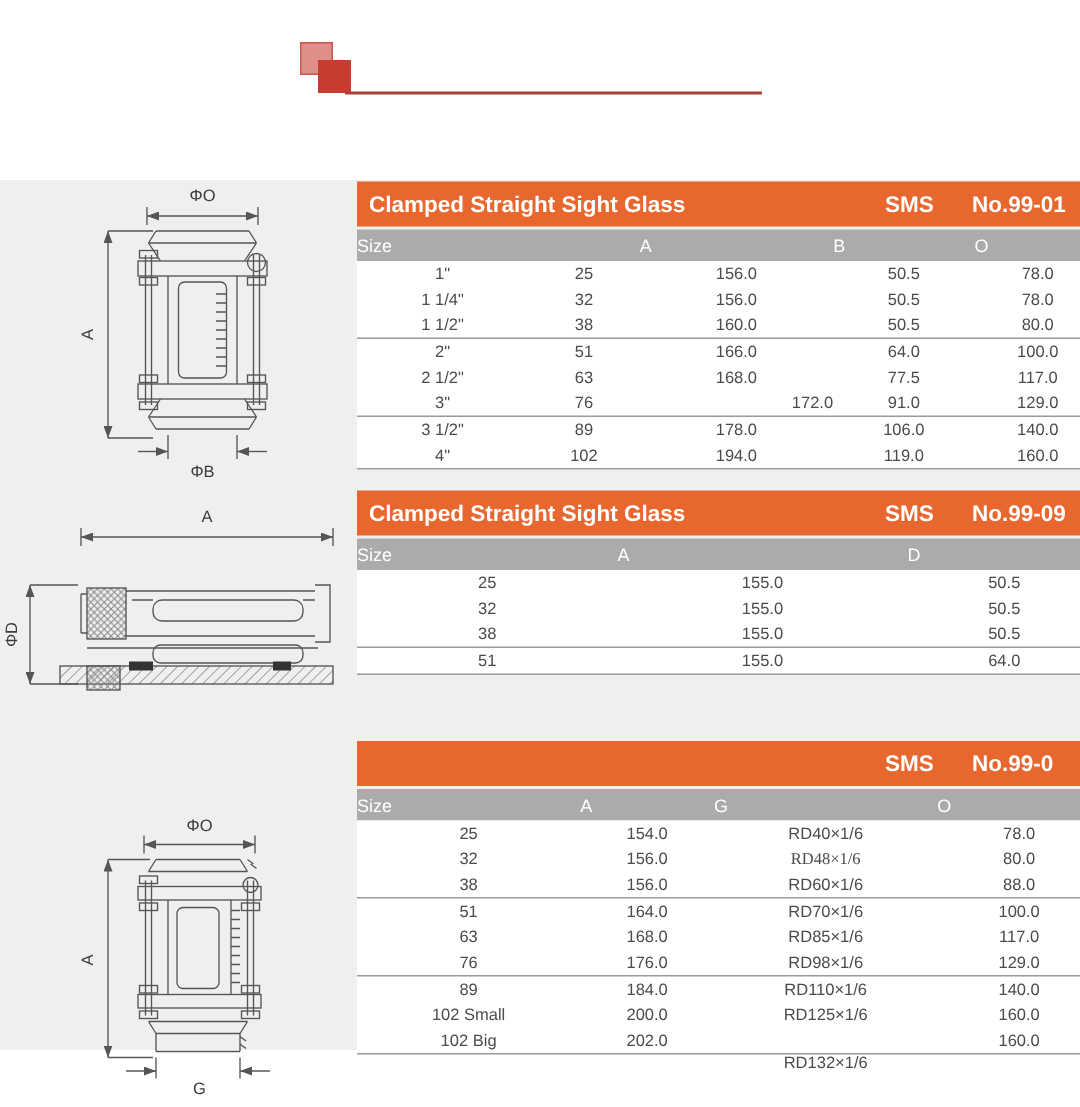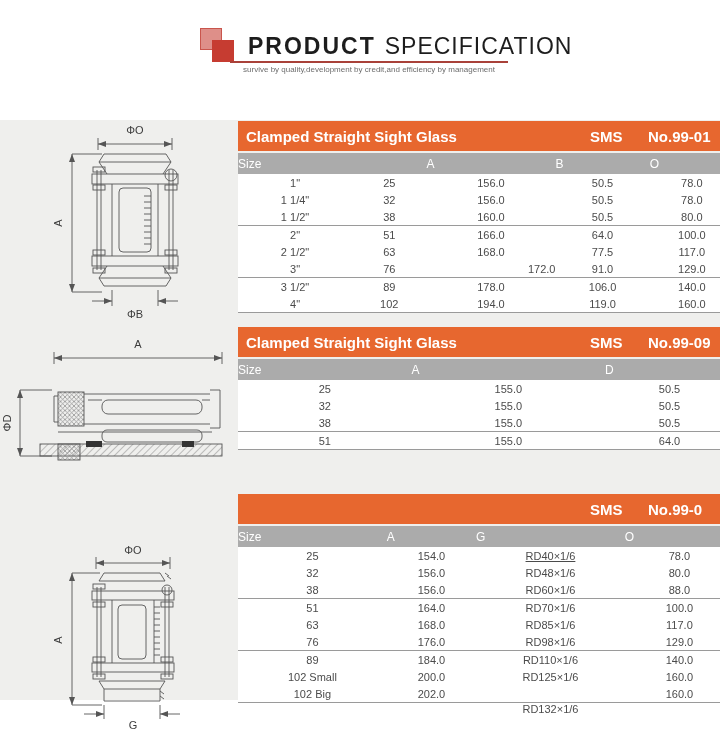--- a/index.html
+++ b/index.html
@@ -47,25 +47,21 @@
   svg text{fill:#3c3c3c;font-size:11px;font-family:"Liberation Sans", sans-serif;}
 </style>
 </head>
 <body>
 
 <div class="hdr">
   <div class="logo">
     <div class="logo-sq1"></div>
     <div class="logo-sq2"></div>
   </div>
-  <div class="title-line">
-    <span class="t-main">PRODUCT</span><span class="t-sub">SPECIFICATION</span>
-  </div>
   <div class="underline"></div>
-  <div class="tagline">survive by quality,development by credit,and efficiency by management</div>
 </div>
 
 <div class="panel">
 
   <svg class="diag d1" viewBox="0 0 190 198">
     <defs>
       <marker id="m1e" markerWidth="9" markerHeight="6" refX="8" refY="3" orient="auto" markerUnits="userSpaceOnUse">
           <path d="M0,0L8,3L0,6z" fill="#555"></path>
         </marker>
       <marker id="m1s" markerWidth="9" markerHeight="6" refX="0" refY="3" orient="auto" markerUnits="userSpaceOnUse">
@@ -308,27 +304,27 @@
     <div class="thead">
         <div class="hc" style="width: 30%;">Size</div>
         <div class="hc" style="width: 18%;">A</div>
         <div class="hc" style="width: 30%;">G</div>
         <div class="hc" style="width: 22%;">O</div>
       </div>
     <div class="tbody">
         <div class="tr">
           <div class="td" style="width: 30%;">25</div>
           <div class="td" style="width: 18%;">154.0</div>
-          <div class="td" style="width: 30%; text-decoration: underline;">RD40×1/6</div>
+          <div class="td" style="width: 30%;">RD40×1/6</div>
           <div class="td" style="width: 22%;">78.0</div>
         </div>
         <div class="tr">
           <div class="td" style="width: 30%;">32</div>
           <div class="td" style="width: 18%;">156.0</div>
-          <div class="td" style="width: 30%;">RD48×1/6</div>
+          <div class="td" style="width: 30%; font-family: Liberation Serif, serif;">RD48×1/6</div>
           <div class="td" style="width: 22%;">80.0</div>
         </div>
         <div class="tr">
           <div class="td" style="width: 30%;">38</div>
           <div class="td" style="width: 18%;">156.0</div>
           <div class="td" style="width: 30%;">RD60×1/6</div>
           <div class="td" style="width: 22%;">88.0</div>
         </div>
         <div class="tr group-start">
           <div class="td" style="width: 30%;">51</div>

